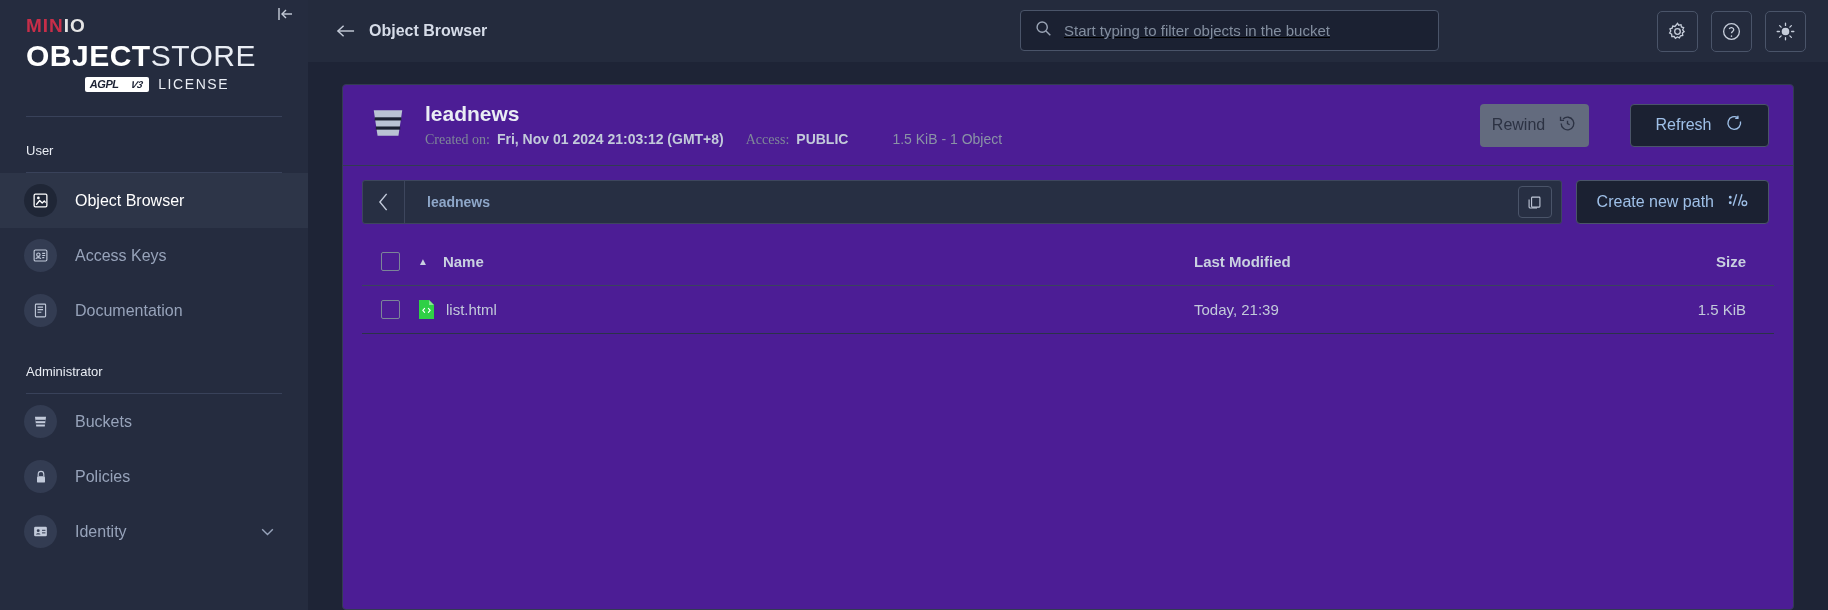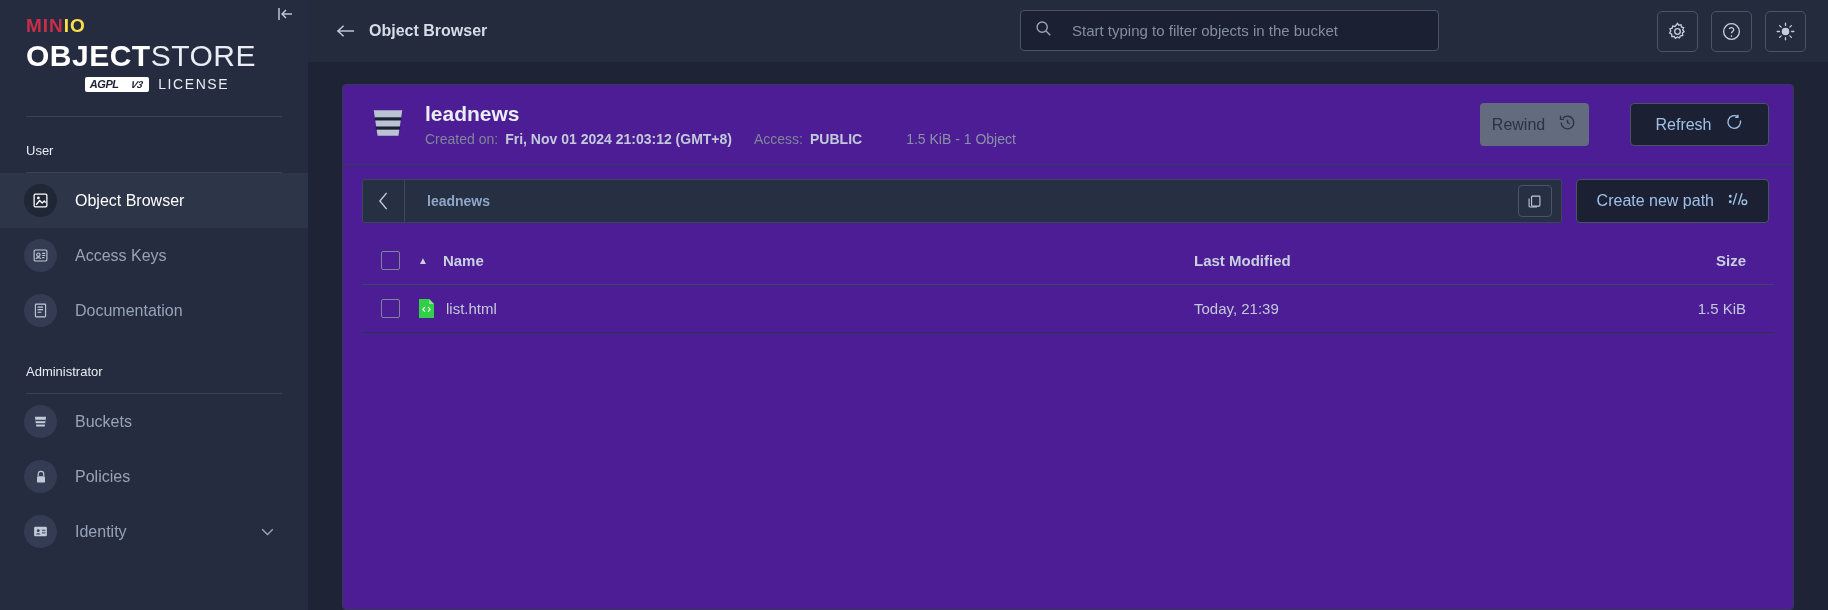--- a/index.html
+++ b/index.html
@@ -17,21 +17,21 @@
     background: #252c3f;
     height: 610px;
     position: relative;
     display: flex; flex-direction: column;
   }
   .logo-wrap { padding: 16px 0 0 26px; position: relative; }
   .logo-minio {
     font-size: 19px; font-weight: bold; letter-spacing: 1px;
     color: #c72e49; line-height: 1.1;
   }
-  .logo-minio .oo { color: #fde047; }
+  .logo-minio .oo { color: #e5e5e5; }
   .logo-obj {
     font-size: 30px; letter-spacing: 0.5px; line-height: 1.15;
     margin-top: 2px; white-space: nowrap;
   }
   .logo-obj .b { font-weight: bold; color: #ffffff; }
   .logo-obj .n { font-weight: 300; color: #e9edf4; }
   .logo-sub {
     display: flex; align-items: center; gap: 9px;
     justify-content: center; margin-top: 3px;
     padding-right: 20px;
@@ -103,22 +103,23 @@
   }
   .back-arrow { color: #c6cdda; font-size: 19px; line-height: 1; }
   .page-title { color: #d6dce8; font-size: 16px; font-weight: bold; }
 
   .search-box {
     position: absolute; left: 712px; top: 10px;
     width: 419px; height: 41px;
     background: #1b2132;
     border: 1px solid #4a5469;
     border-radius: 4px;
-    display: flex; align-items: center; gap: 20px;
+    display: flex; align-items: center; gap: 12px;
     padding: 0 14px;
+    text-decoration: underline;
   }
   .search-box input {
     background: transparent; border: 0; outline: none;
     color: #d6dce8; font-size: 15px;
     font-family: "Liberation Sans", sans-serif;
     width: 100%;
   }
   .search-box input::placeholder { color: #838e9f; }
 
   .top-actions {
@@ -149,21 +150,21 @@
   .bucket-head {
     display: flex; align-items: center;
     padding: 17px 24px 17px 26px;
     border-bottom: 1px solid #333c52;
     min-height: 80px;
   }
   .bucket-icon { flex: 0 0 38px; margin-right: 18px; }
   .bucket-meta { display: flex; flex-direction: column; gap: 5px; min-width: 0; }
   .bucket-name { font-size: 21px; font-weight: bold; color: #e9edf4; }
   .bucket-sub { display: flex; align-items: baseline; gap: 22px; white-space: nowrap; }
-  .bucket-sub .lbl { color: #7e8798; font-size: 14px; }
+  .bucket-sub .lbl { color: #7e8798; font-size: 14px; font-family: Liberation Serif, serif; }
   .bucket-sub .val { color: #c2cada; font-size: 14px; font-weight: bold; }
   .bucket-sub .plain { color: #8a93a6; font-size: 14px; margin-left: 22px; }
   .inline-pair { display: flex; align-items: baseline; gap: 7px; }
 
   .head-actions { margin-left: auto; display: flex; gap: 13px; }
   .btn {
     height: 43px; border-radius: 4px;
     display: inline-flex; align-items: center; justify-content: center;
     gap: 13px; padding: 0 22px;
     font-size: 16px; cursor: pointer; border: 1px solid transparent;

